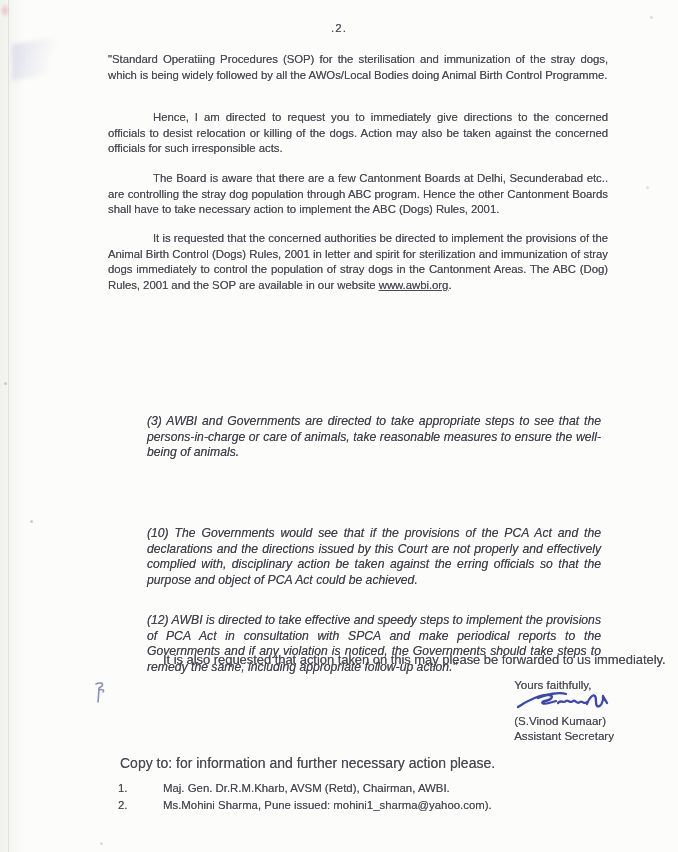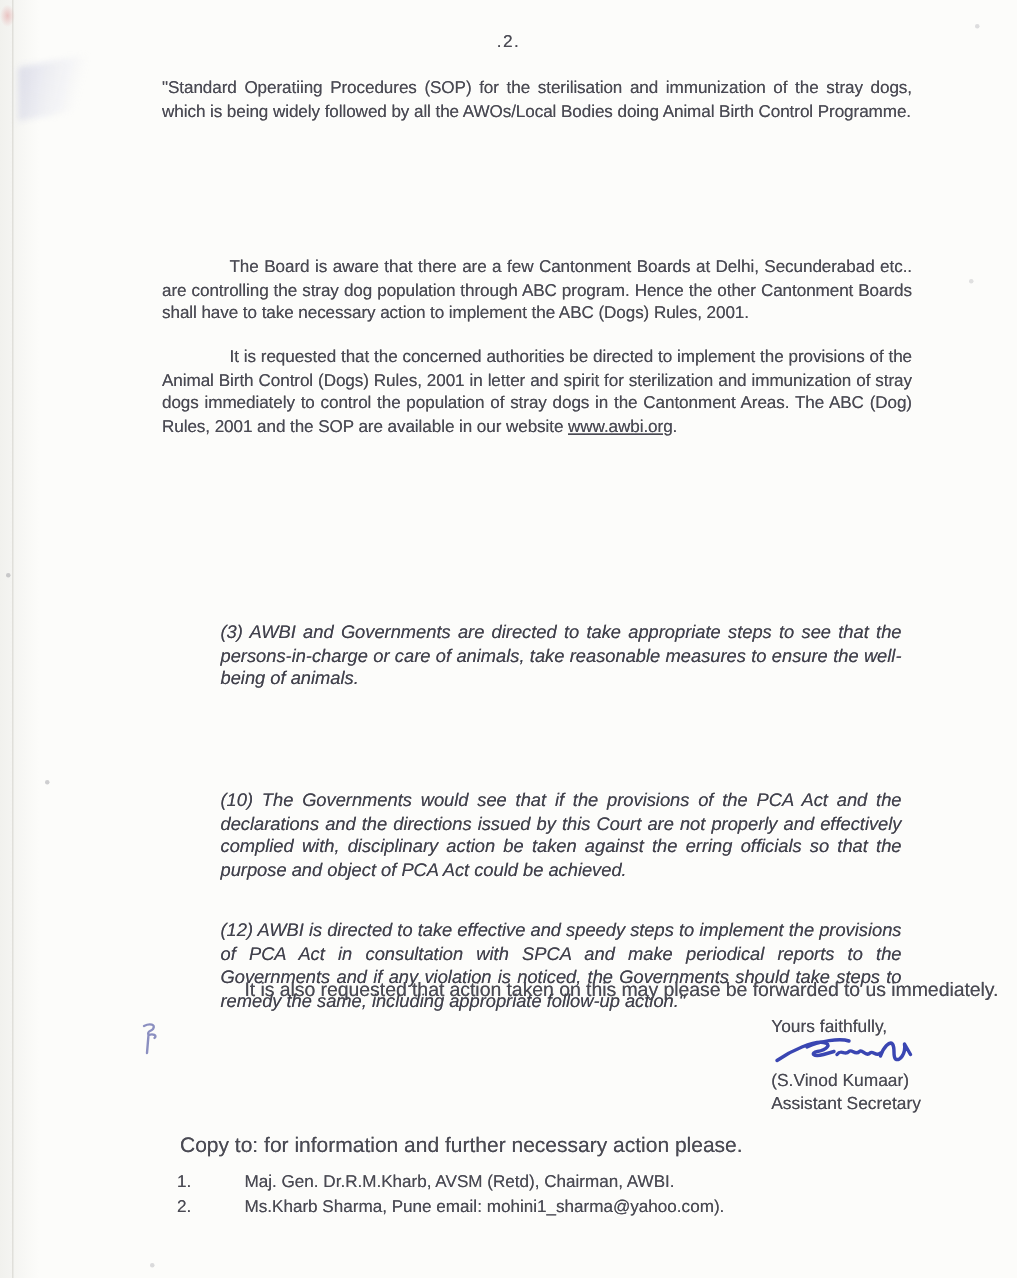--- a/index.html
+++ b/index.html
@@ -68,20 +68,23 @@
   <div class="sp sp3"></div>
   <div class="sp sp4"></div>
   <div class="sp sp5"></div>
 
   <div class="pagenum">.2.</div>
 
   <div class="para bodyp p1">
     <span>"Standard Operatiing Procedures (SOP) for the sterilisation and immunization of the stray dogs, which is being widely followed by all the AWOs/Local Bodies doing Animal Birth Control Programme.</span>
   </div>
 
+  <div class="para bodyp p2 ind45">
+    <span>Hence, I am directed to request you to immediately give directions to the concerned officials to desist relocation or killing of the dogs. Action may also be taken against the concerned officials for such irresponsible acts.</span>
+  </div>
 
   <div class="para bodyp p3 ind45">
     <span>The Board is aware that there are a few Cantonment Boards at Delhi, Secunderabad etc.. are controlling the stray dog population through ABC program. Hence the other Cantonment Boards shall have to take necessary action to implement the ABC (Dogs) Rules, 2001.</span>
   </div>
 
   <div class="para bodyp p4 ind45">
     <span>It is requested that the concerned authorities be directed to implement the provisions of the Animal Birth Control (Dogs) Rules, 2001 in letter and spirit for sterilization and immunization of stray dogs immediately to control the population of stray dogs in the Cantonment Areas. The ABC (Dog) Rules, 2001 and the SOP are available in our website</span>
     <span class="u">www.awbi.org</span><span>.</span>
   </div>
 
@@ -123,17 +126,17 @@
 
   <div class="copyto">Copy to: for information and further necessary action please.</div>
 
   <div class="cclist">
     <div class="ccrow">
       <span class="ccnum">1.</span>
       <span>Maj. Gen. Dr.R.M.Kharb, AVSM (Retd), Chairman, AWBI.</span>
     </div>
     <div class="ccrow">
       <span class="ccnum">2.</span>
-      <span>Ms.Kharb Sharma, Pune email: mohini1_sharma@yahoo.com).</span>
+      <span>Ms.Mohini Sharma, Pune issued: mohini1_sharma@yahoo.com).</span>
     </div>
   </div>
 
 </div>
 
 </body></html>

